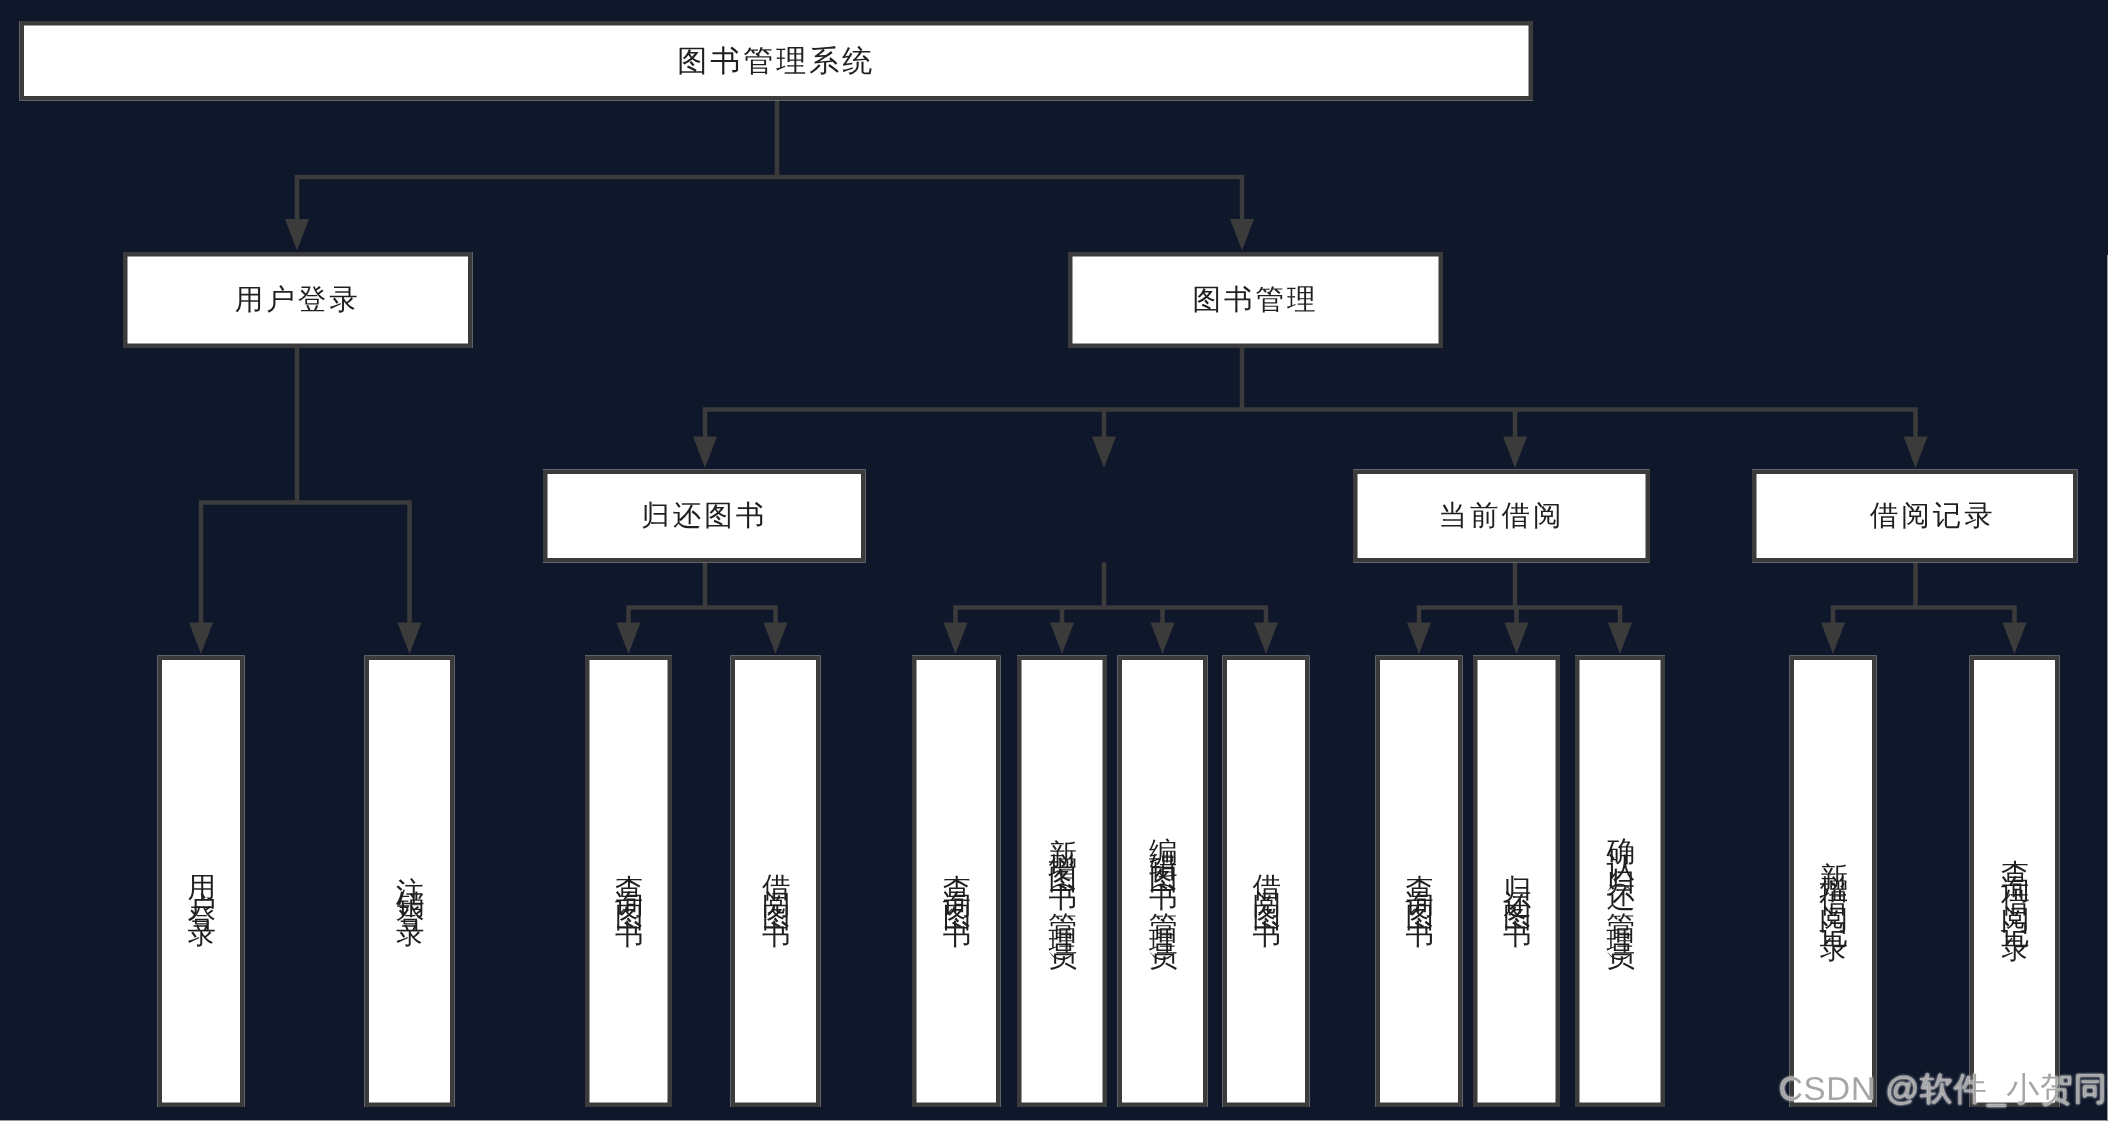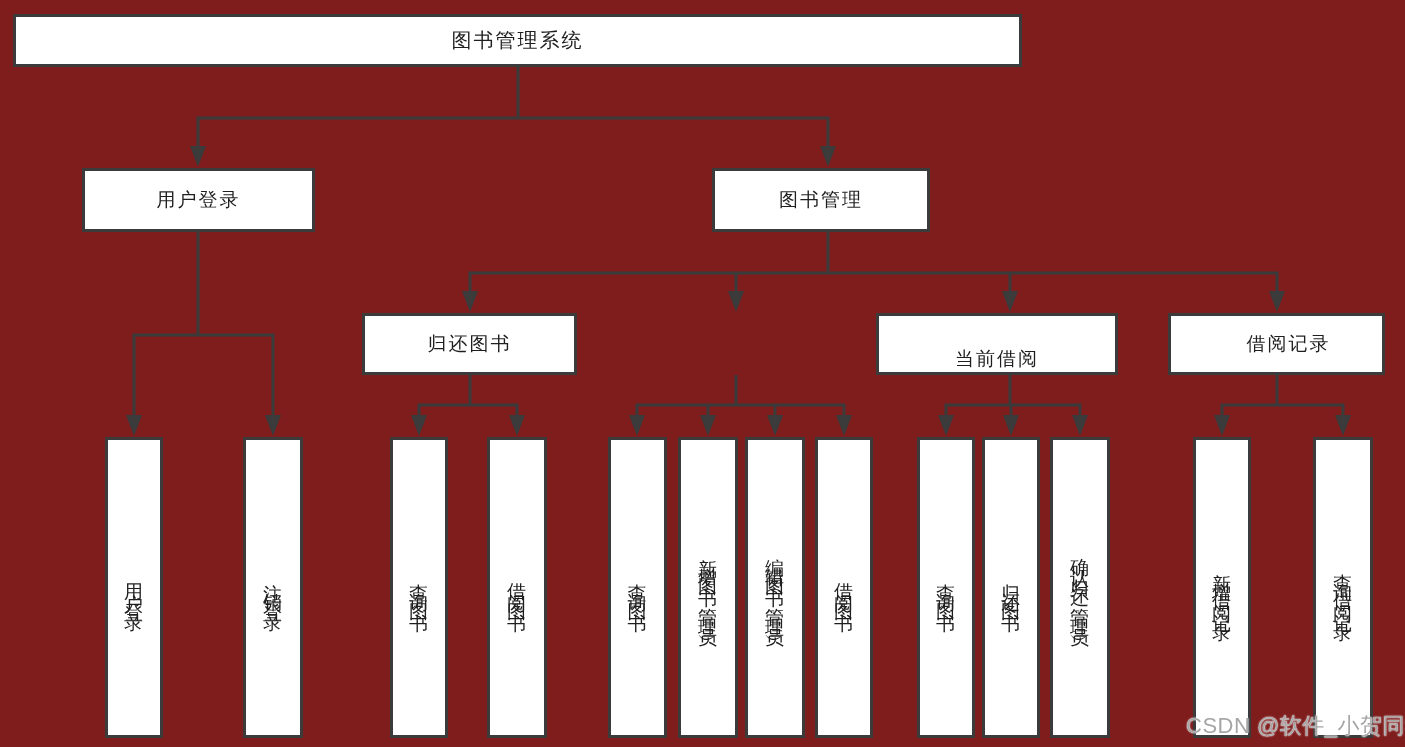--- a/index.html
+++ b/index.html
@@ -1,20 +1,20 @@
 <!DOCTYPE html>
 <html><head>
 <meta charset="utf-8">
 <style>
   html, body { margin: 0; padding: 0; background: #ffffff; }
   #canvas {
     position: relative;
     width: 1405px;
     height: 747px;
-    background: #7f1d1d;
+    background: #0f172a;
     font-family: "Liberation Sans", "DejaVu Sans", sans-serif;
     overflow: hidden;
   }
   #connectors {
     position: absolute;
     left: 0; top: 0;
     width: 1405px; height: 747px;
     pointer-events: none;
   }
   .node {
@@ -92,28 +92,28 @@
     <polygon points="1335,415 1351,415 1343,436" fill="#3b3b3b"></polygon>
   </svg>
 
   <div class="node root" style="left:13px; top:14px; width:1009px; height:53px;">
     <span class="hlabel">图书管理系统</span>
   </div>
 
   <div class="node" style="left:82px; top:168px; width:233px; height:64px;">
     <span class="hlabel">用户登录</span>
   </div>
-  <div class="node" style="left:712px; top:168px; width:218px; height:64px;">
+  <div class="node" style="left:712px; top:168px; width:250px; height:64px;">
     <span class="hlabel">图书管理</span>
   </div>
 
   <div class="node" style="left:362px; top:313px; width:215px; height:62px;">
     <span class="hlabel">归还图书</span>
   </div>
-  <div class="node" style="left:876px; top:313px; width:242px; height:62px;align-items:flex-end;">
+  <div class="node" style="left:902px; top:313px; width:198px; height:62px;">
     <span class="hlabel">当前借阅</span>
   </div>
   <div class="node" style="left:1168px; top:313px; width:217px; height:62px;padding-left:24px;">
     <span class="hlabel">借阅记录</span>
   </div>
 
   <div class="node vnode" style="left:105px; top:437px; width:58px; height:301px;">
     <span class="vlabel">用户登录</span>
   </div>
   <div class="node vnode" style="left:243px; top:437px; width:60px; height:301px;">

